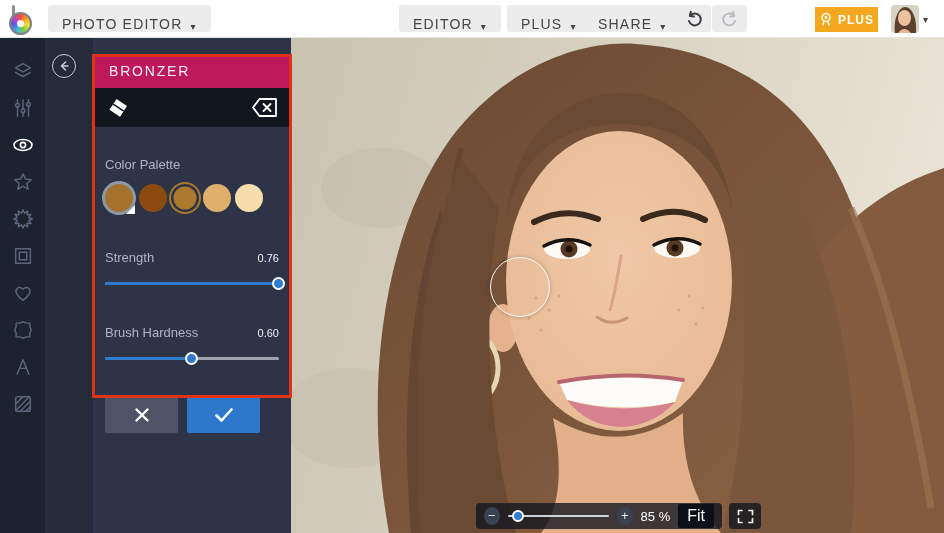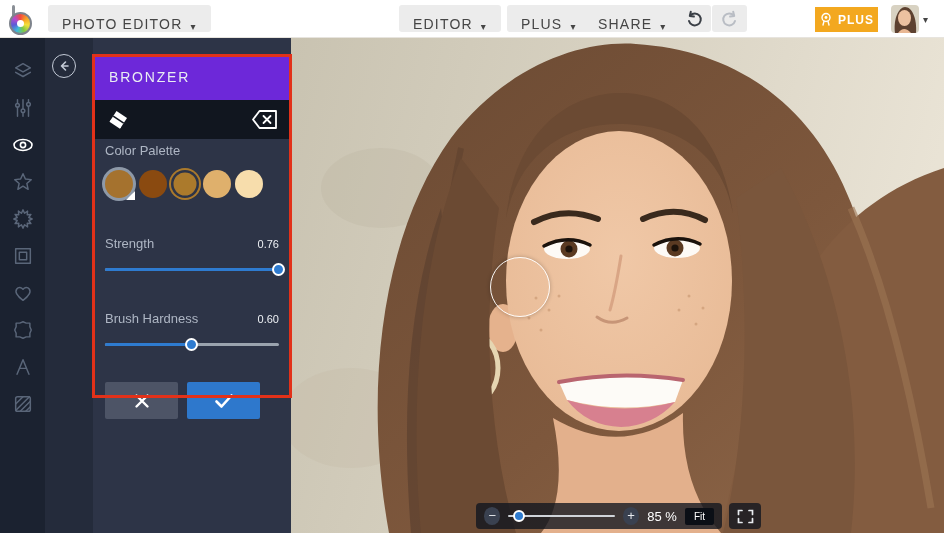--- a/index.html
+++ b/index.html
@@ -44,27 +44,27 @@
   .side-icon.active svg { stroke:#ffffff; }
 
   
   .backstrip { position:absolute; left:45px; top:0; width:48px; height:495px; background:#242b3b; }
   .back-btn { position:absolute; left:7px; top:16px; width:24px; height:24px; border-radius:50%;
               border:1.5px solid #c3cad6; background:transparent; display:flex; align-items:center;
               justify-content:center; cursor:pointer; }
 
   
   .panel { position:absolute; left:93px; top:0; width:198px; height:495px; background:#2d3447; padding-top:16px; }
-  .panel-header { height:46px; background:#6d28d9; display:flex; align-items:center; padding:0 16px; }
+  .panel-header { height:34px; background:#be185d; display:flex; align-items:center; padding:0 16px; }
   .panel-title { color:#e9edf3; font-size:14px; letter-spacing:1.8px; }
   .eraser-bar { height:39px; background:#11161f; display:flex; align-items:center; justify-content:space-between;
                 padding:0 13px; }
   .tool-icon-btn { background:none; border:none; cursor:pointer; display:flex; align-items:center; }
   .panel-body { padding:0 12px; }
-  .section-label { margin-top:4px; color:#aeb6c4; font-size:13px; }
+  .section-label { margin-top:30px; color:#aeb6c4; font-size:13px; }
   .swatch-row { margin-top:9px; display:flex; align-items:center; gap:4px; height:34px; }
   .swatch { width:28px; height:28px; border-radius:50%; background:var(--c); cursor:pointer; }
   .swatch.custom { box-shadow:0 0 0 3px #8e99a8; position:relative; margin-right:2px; }
   .swatch.custom::after { content:""; position:absolute; right:-2px; bottom:-2px; width:0; height:0;
         border-left:9px solid transparent; border-bottom:9px solid #ffffff; }
   .swatch.selected { box-shadow:0 0 0 2.5px #2d3447 inset, 0 0 0 2px var(--c); }
   .slider-group { margin-top:35px; }
   .slider-head { display:flex; justify-content:space-between; align-items:baseline; }
   .slider-label { color:#aeb6c4; font-size:13px; }
   .slider-value { color:#eef1f5; font-size:11px; }
@@ -94,21 +94,21 @@
   .zoombar { position:absolute; left:185px; top:465px; height:26px; width:246px; background:rgba(15,21,31,0.78);
              border-radius:4px; display:flex; align-items:center; padding:0 8px; gap:8px; }
   .zoom-circle { width:18px; height:18px; border-radius:50%; background:#3a4150; border:none; color:#e8ebef;
                  font-size:13px; line-height:16px; display:flex; align-items:center; justify-content:center; cursor:pointer; }
   .zoom-slider { position:relative; width:116px; height:12px; }
   .zoom-slider .track { position:absolute; top:5px; left:0; right:0; height:2px; background:#cfd3d9; border-radius:1px; }
   .zoom-slider .handle { position:absolute; top:0; width:12px; height:12px; border-radius:50%; background:#2e7bd0;
                  border:2px solid #fff; margin-left:-6px; cursor:pointer; }
   .zoom-text { color:#fff; font-size:13px; white-space:nowrap; }
   .fit-btn { background:#0b0f16; color:#fff; border:none; border-radius:2px; font-family:inherit;
-             font-size:10px; padding:3px 9px; cursor:pointer; }
+             font-size:16px; padding:3px 9px; cursor:pointer; }
   .fullscreen-btn { position:absolute; left:438px; top:465px; width:32px; height:26px; background:rgba(15,21,31,0.78);
              border:none; border-radius:4px; display:flex; align-items:center; justify-content:center; cursor:pointer; }
 </style>
 </head>
 <body>
 
 <div class="topbar">
   <div class="logo">
     <span class="stem"></span>
     <span class="wheel"></span>

